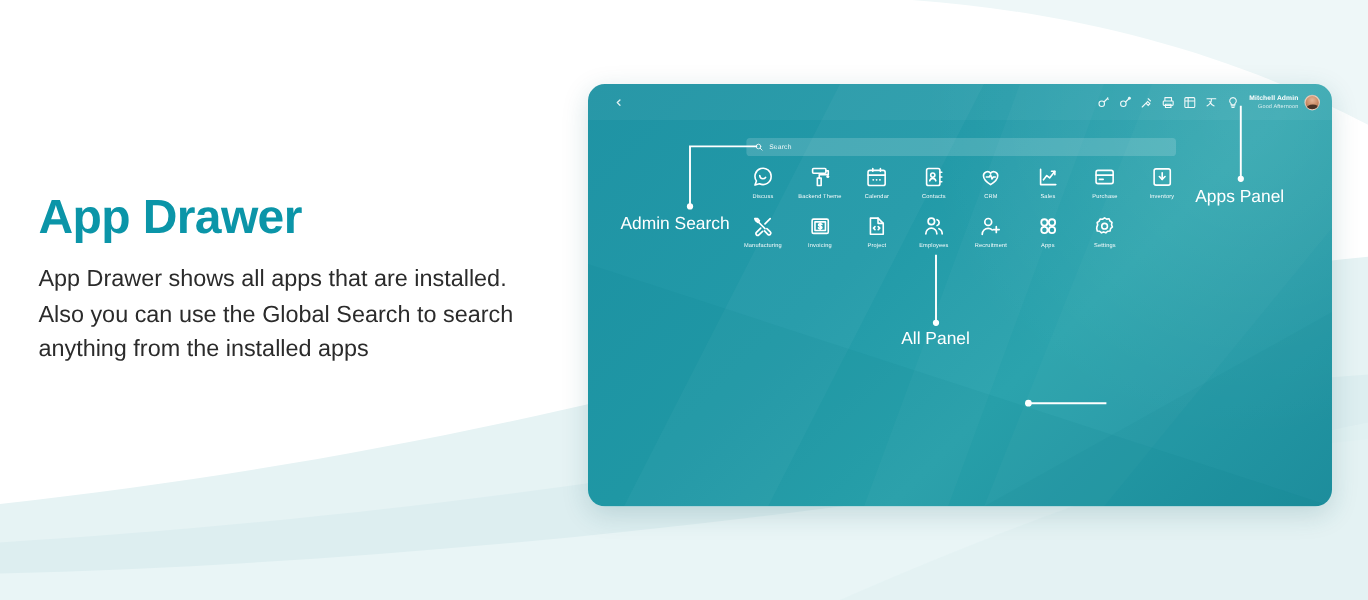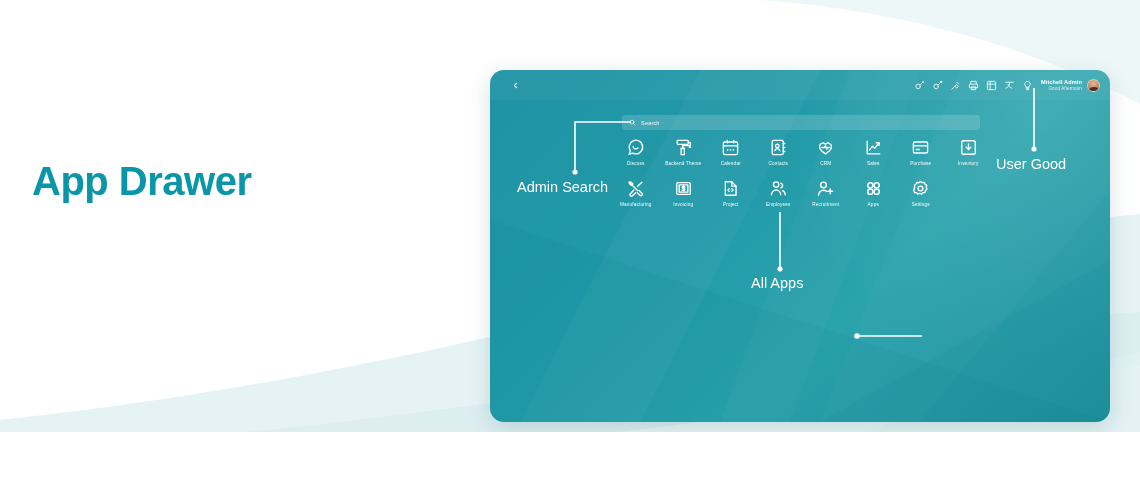--- a/index.html
+++ b/index.html
@@ -2,21 +2,21 @@
 <html><head>
 <meta charset="utf-8">
 <style>
   * { box-sizing: border-box; margin: 0; padding: 0; }
   html, body {
     width: 1140px; height: 500px;
     overflow: hidden;
     font-family: "Liberation Sans", sans-serif;
     background: #ffffff;
   }
-  #stage { position: relative; width: 1140px; height: 432px; background: #ffffff; overflow: hidden; padding-left: 44px; }
+  #stage { position: relative; width: 1140px; height: 500px; background: #ffffff; overflow: hidden; padding-left: 44px; }
 
   
   .bg-waves { position: absolute; inset: 0; z-index: 0; pointer-events: none; }
 
   
   .copy { position: absolute; left: 32px; top: 160px; width: 400px; z-index: 3; }
   .copy-title {
     font-size: 40px; font-weight: bold; color: #0b95a8;
     letter-spacing: -0.5px; line-height: 1.05; margin-bottom: 16px;
   }
@@ -119,20 +119,21 @@
     <path d="M560,500 C700,420 860,360 1010,330 C1080,316 1120,300 1140,288 L1140,500 Z" fill="#eef7f8"></path>
     <path d="M0,420 C180,400 340,372 520,330 C700,288 900,238 1140,214 L1140,500 L0,500 Z" fill="#e6f3f4"></path>
     <path d="M0,452 C200,440 420,416 640,380 C860,344 1020,320 1140,312 L1140,500 L0,500 Z" fill="#ddeef0"></path>
     <path d="M0,478 C230,472 470,452 700,422 C930,392 1060,374 1140,366 L1140,500 L0,500 Z" fill="#e9f5f6"></path>
     <path d="M760,0 C900,10 1030,46 1140,104 L1140,0 Z" fill="#eef7f8"></path>
     <path d="M700,500 C860,430 1000,380 1140,352 L1140,500 Z" fill="#e2f1f3" opacity=".8"></path>
   </svg>
 
   <div class="copy">
     <div class="copy-title">App Drawer</div>
+    <div class="copy-body">App Drawer shows all apps that are installed. Also you can use the Global Search to search anything from the installed apps</div>
   </div>
 
   <div class="panel">
 
     <svg class="panel-streaks" viewBox="0 0 620 352" preserveAspectRatio="none">
       <polygon points="210,0 330,0 150,352 30,352" fill="#ffffff" opacity="0.035"></polygon>
       <polygon points="360,0 430,0 300,352 230,352" fill="#ffffff" opacity="0.028"></polygon>
       <polygon points="470,0 620,0 620,120 430,352 330,352" fill="#ffffff" opacity="0.022"></polygon>
       <polygon points="0,150 620,352 0,352" fill="#0c7d8c" opacity="0.10"></polygon>
       <polygon points="620,190 620,352 330,352" fill="#0c7d8c" opacity="0.08"></polygon>
@@ -349,29 +350,29 @@
   </svg>
   <div class="annot" id="ann-global">
     <div class="annot-text">Admin Search</div>
   </div>
 
   <svg class="annot" style="left:770px; top:212px; width:20px; height:62px;" viewBox="0 0 20 62">
     <path d="M10,0 L10,56" stroke="#ffffff" stroke-width="1.6" fill="none"></path>
     <circle cx="10" cy="57" r="2.6" fill="#ffffff"></circle>
   </svg>
   <div class="annot" id="ann-allapps">
-    <div class="annot-text">All Apps</div>
+    <div class="annot-text">All Panel</div>
   </div>
 
   <svg class="annot" style="left:1024px; top:88px; width:20px; height:68px;" viewBox="0 0 20 68">
     <path d="M10,0 L10,60" stroke="#ffffff" stroke-width="1.6" fill="none"></path>
     <circle cx="10" cy="61" r="2.6" fill="#ffffff"></circle>
   </svg>
   <div class="annot" id="ann-userpanel">
-    <div class="annot-text">User Good</div>
+    <div class="annot-text">Apps Panel</div>
   </div>
 
   <svg class="annot" style="left:852px; top:330px; width:74px; height:12px;" viewBox="0 0 74 12">
     <path d="M6,6 L70,6" stroke="#ffffff" stroke-width="1.6" fill="none"></path>
     <circle cx="5" cy="6" r="2.8" fill="#ffffff"></circle>
   </svg>
 
 </div>
 
 </body></html>

